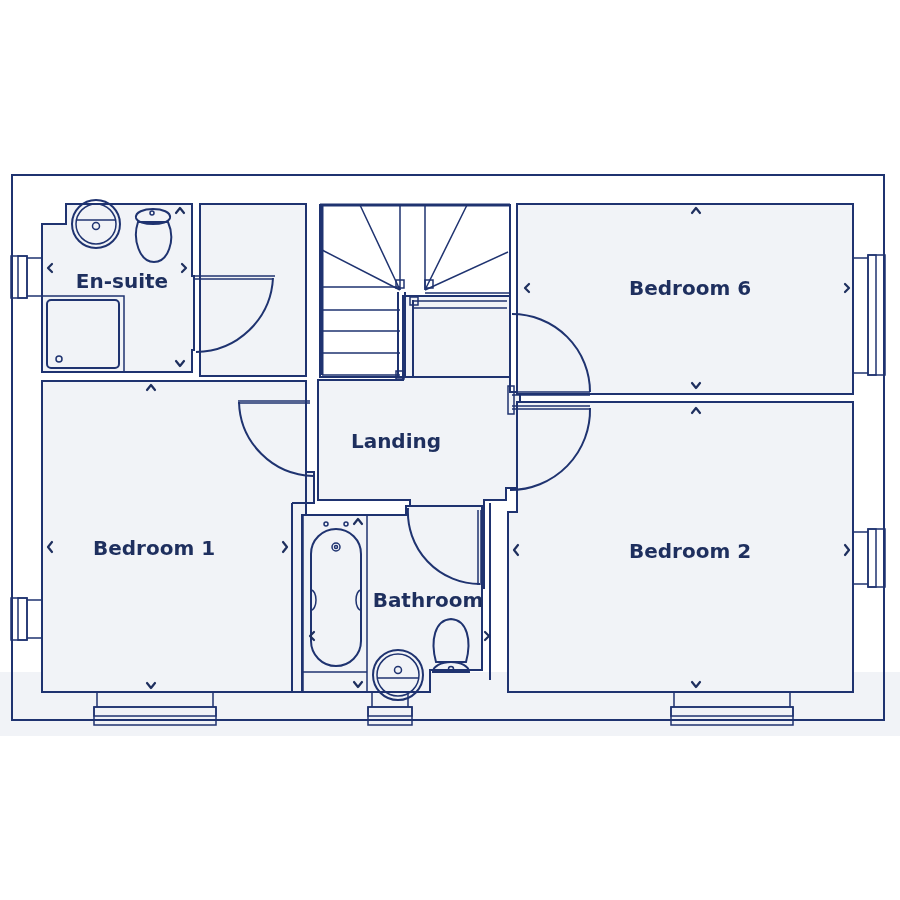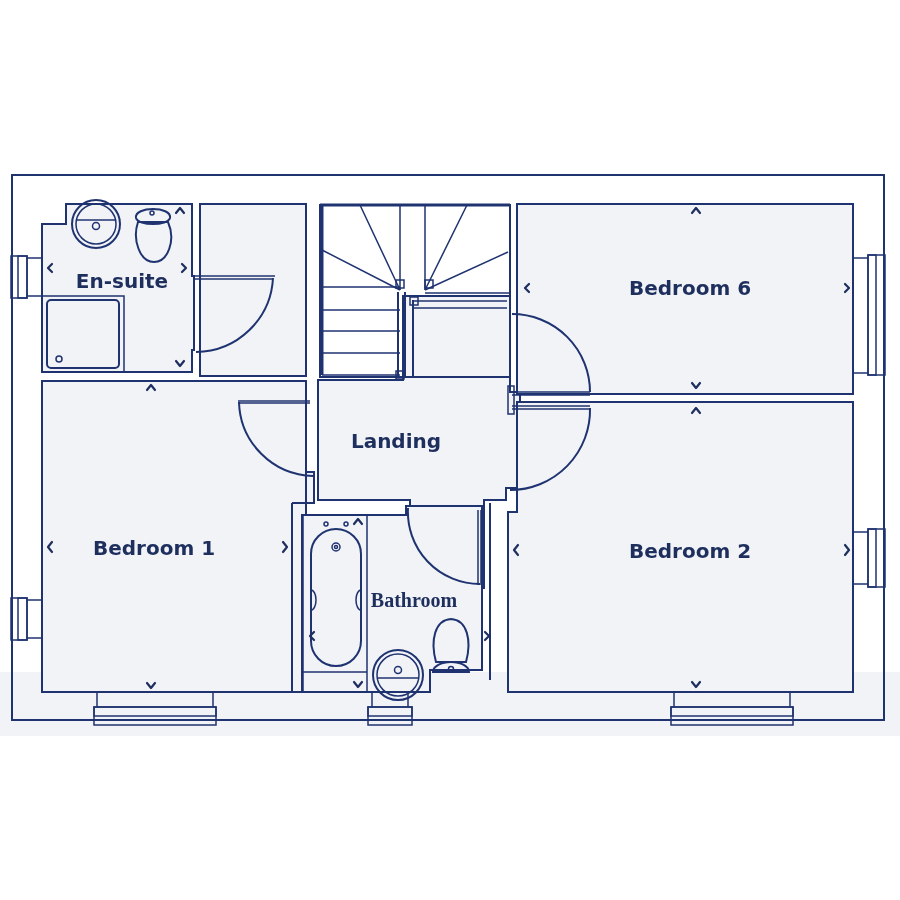--- a/index.html
+++ b/index.html
@@ -158,14 +158,14 @@
       <path class="chev" d="M354 682 L358 687 L362 682"></path>
       <path class="chev" d="M485 632 L489 636 L485 640"></path>
     </g>
   </svg>
 
   <div class="label" style="left:122px; top:281px;">En-suite</div>
   <div class="label" style="left:396px; top:441px;text-align:right;">Landing</div>
   <div class="label" style="left:154px; top:548px;">Bedroom 1</div>
   <div class="label" style="left:690px; top:551px;">Bedroom 2</div>
   <div class="label" style="left:690px; top:288px;">Bedroom 6</div>
-  <div class="label" style="left:414px; top:600px;font-family:Liberation Serif, serif;">Bathroom</div>
+  <div class="label" style="left:428px; top:600px;">Bathroom</div>
 </div>
 
 </body></html>

